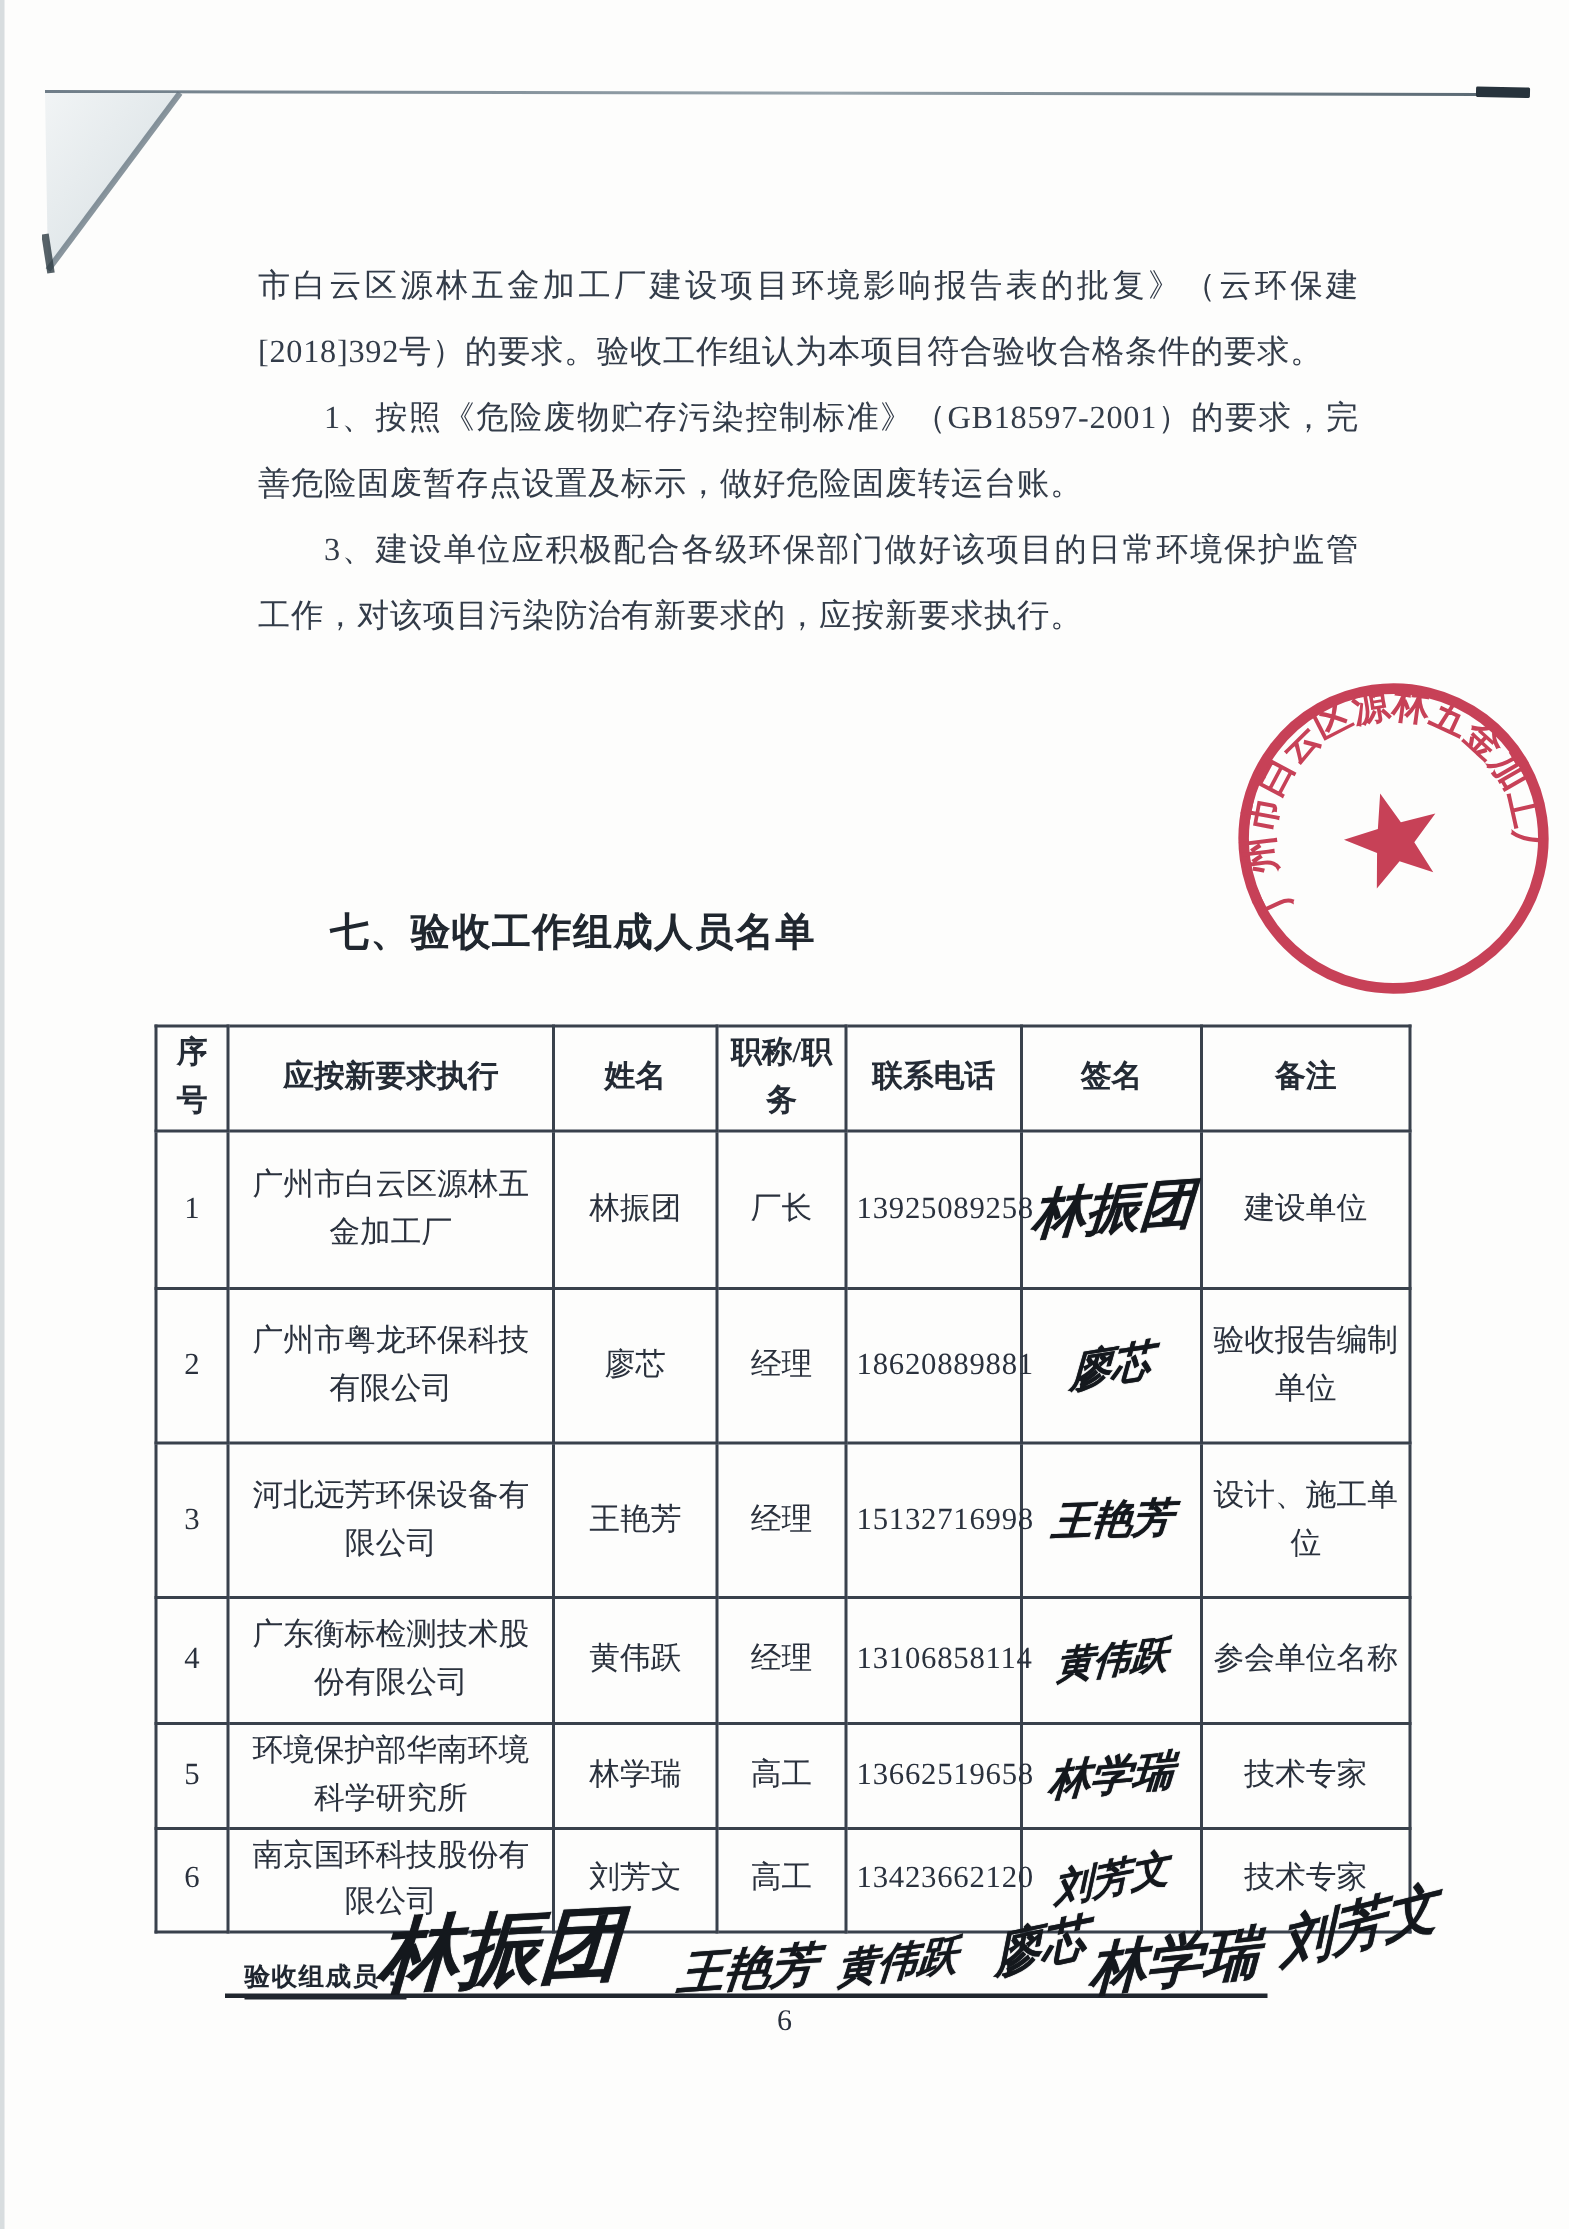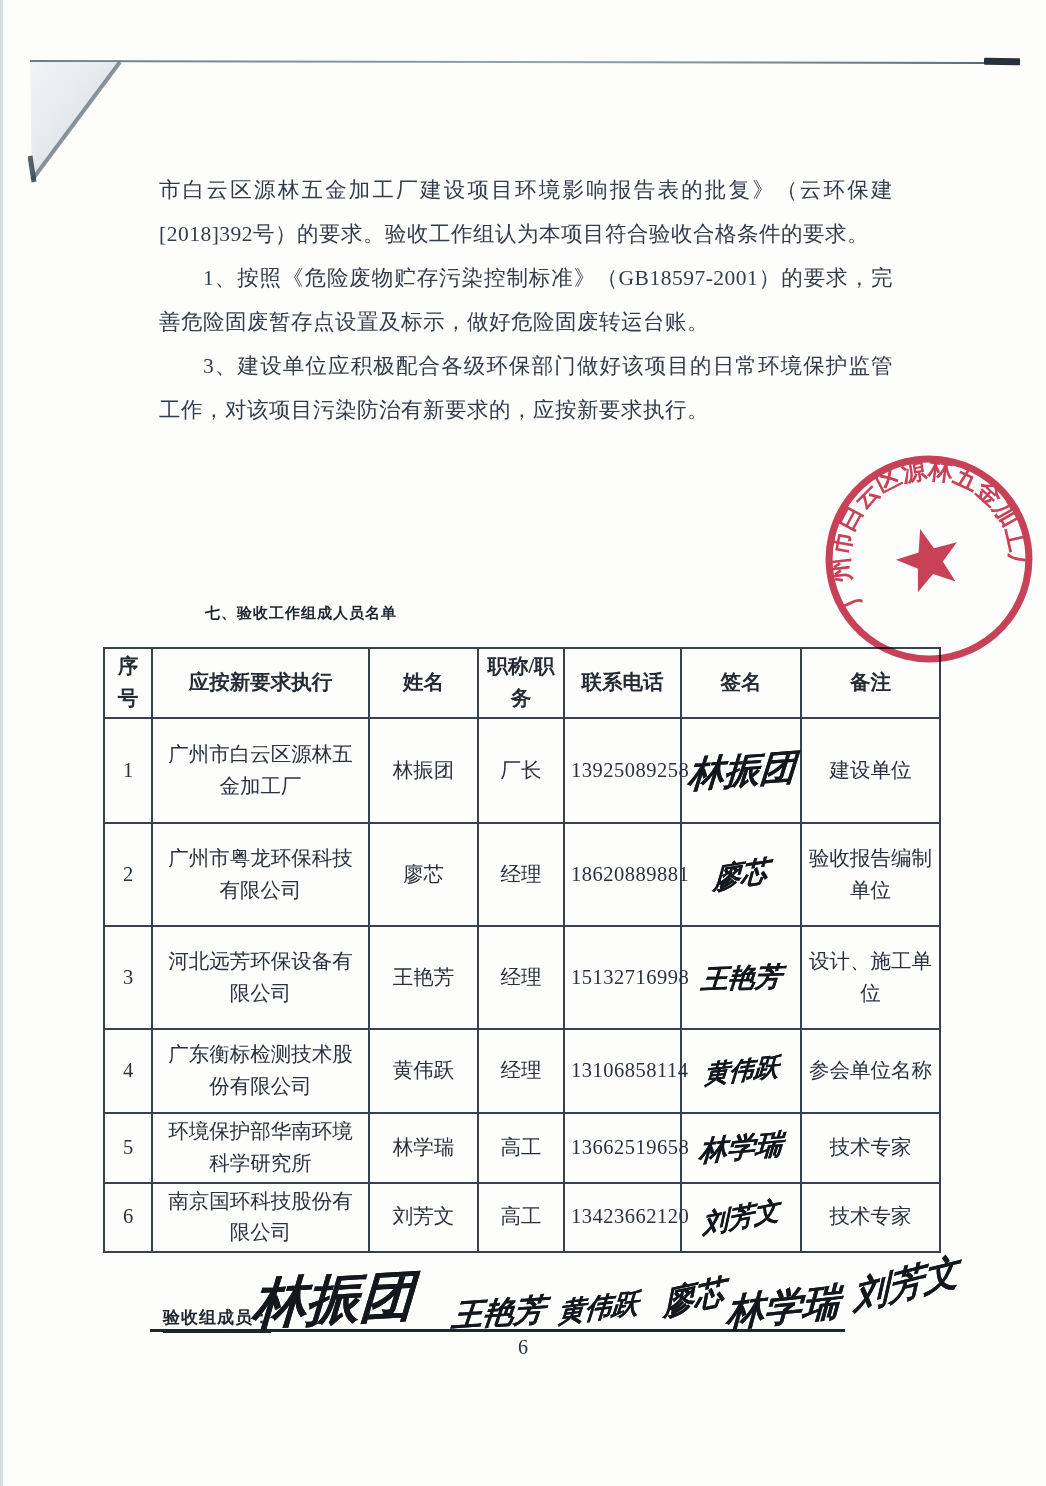--- a/index.html
+++ b/index.html
@@ -11,29 +11,29 @@
   }
   .page-edge{position:absolute;left:0;top:0;width:3px;height:100%;background:#b9c2c6;opacity:.55;}
 
   
   .scan-line{position:absolute;left:30px;top:61px;width:956px;height:2px;
     background:linear-gradient(to right,#6f7d88,#97a4ac 55%,#5b6a74);transform:rotate(.12deg);}
   .scan-line-end{position:absolute;left:984px;top:58px;width:36px;height:7px;background:#27333c;border-radius:1px;transform:rotate(1.2deg);}
   .corner-fold{position:absolute;left:28px;top:60px;}
 
   
-  .body-text{position:absolute;left:159px;top:168px;width:734px;}
+  .body-text{position:absolute;left:172px;top:168px;width:734px;}
   .body-text p{margin:0;font-size:21.5px;line-height:44px;text-align:justify;letter-spacing:.5px;}
   .body-text p.indent{text-indent:44px;}
 
-  .section-title{position:absolute;left:205px;top:604px;font-size:15px;font-weight:bold;color:#20272f;
+  .section-title{position:absolute;left:220px;top:604px;font-size:26px;font-weight:bold;color:#20272f;
     font-family:"Liberation Sans","DejaVu Sans",sans-serif;letter-spacing:1px;}
 
   
-  table.personnel{position:absolute;left:103px;top:647px;width:836px;border-collapse:collapse;table-layout:fixed;}
+  table.personnel{position:absolute;left:103px;top:683px;width:836px;border-collapse:collapse;table-layout:fixed;}
   table.personnel th,table.personnel td{
     border:2px solid #39414c;text-align:center;vertical-align:middle;
     font-size:20.5px;color:#2a313d;padding:2px 6px;line-height:1.55;position:relative;}
   table.personnel th{font-weight:bold;color:#242b35;}
   col.c-no{width:48px;} col.c-unit{width:217px;} col.c-name{width:109px;}
   col.c-title{width:86px;} col.c-phone{width:117px;} col.c-sign{width:120px;} col.c-note{width:139px;}
   tr.hdr{height:70px;} tr.r1{height:105px;} tr.r2{height:103px;} tr.r3{height:103px;}
   tr.r4{height:84px;} tr.r5{height:66px;} tr.r6{height:67px;}
   td.phone{font-size:21px;letter-spacing:.5px;color:#303845;}
 

